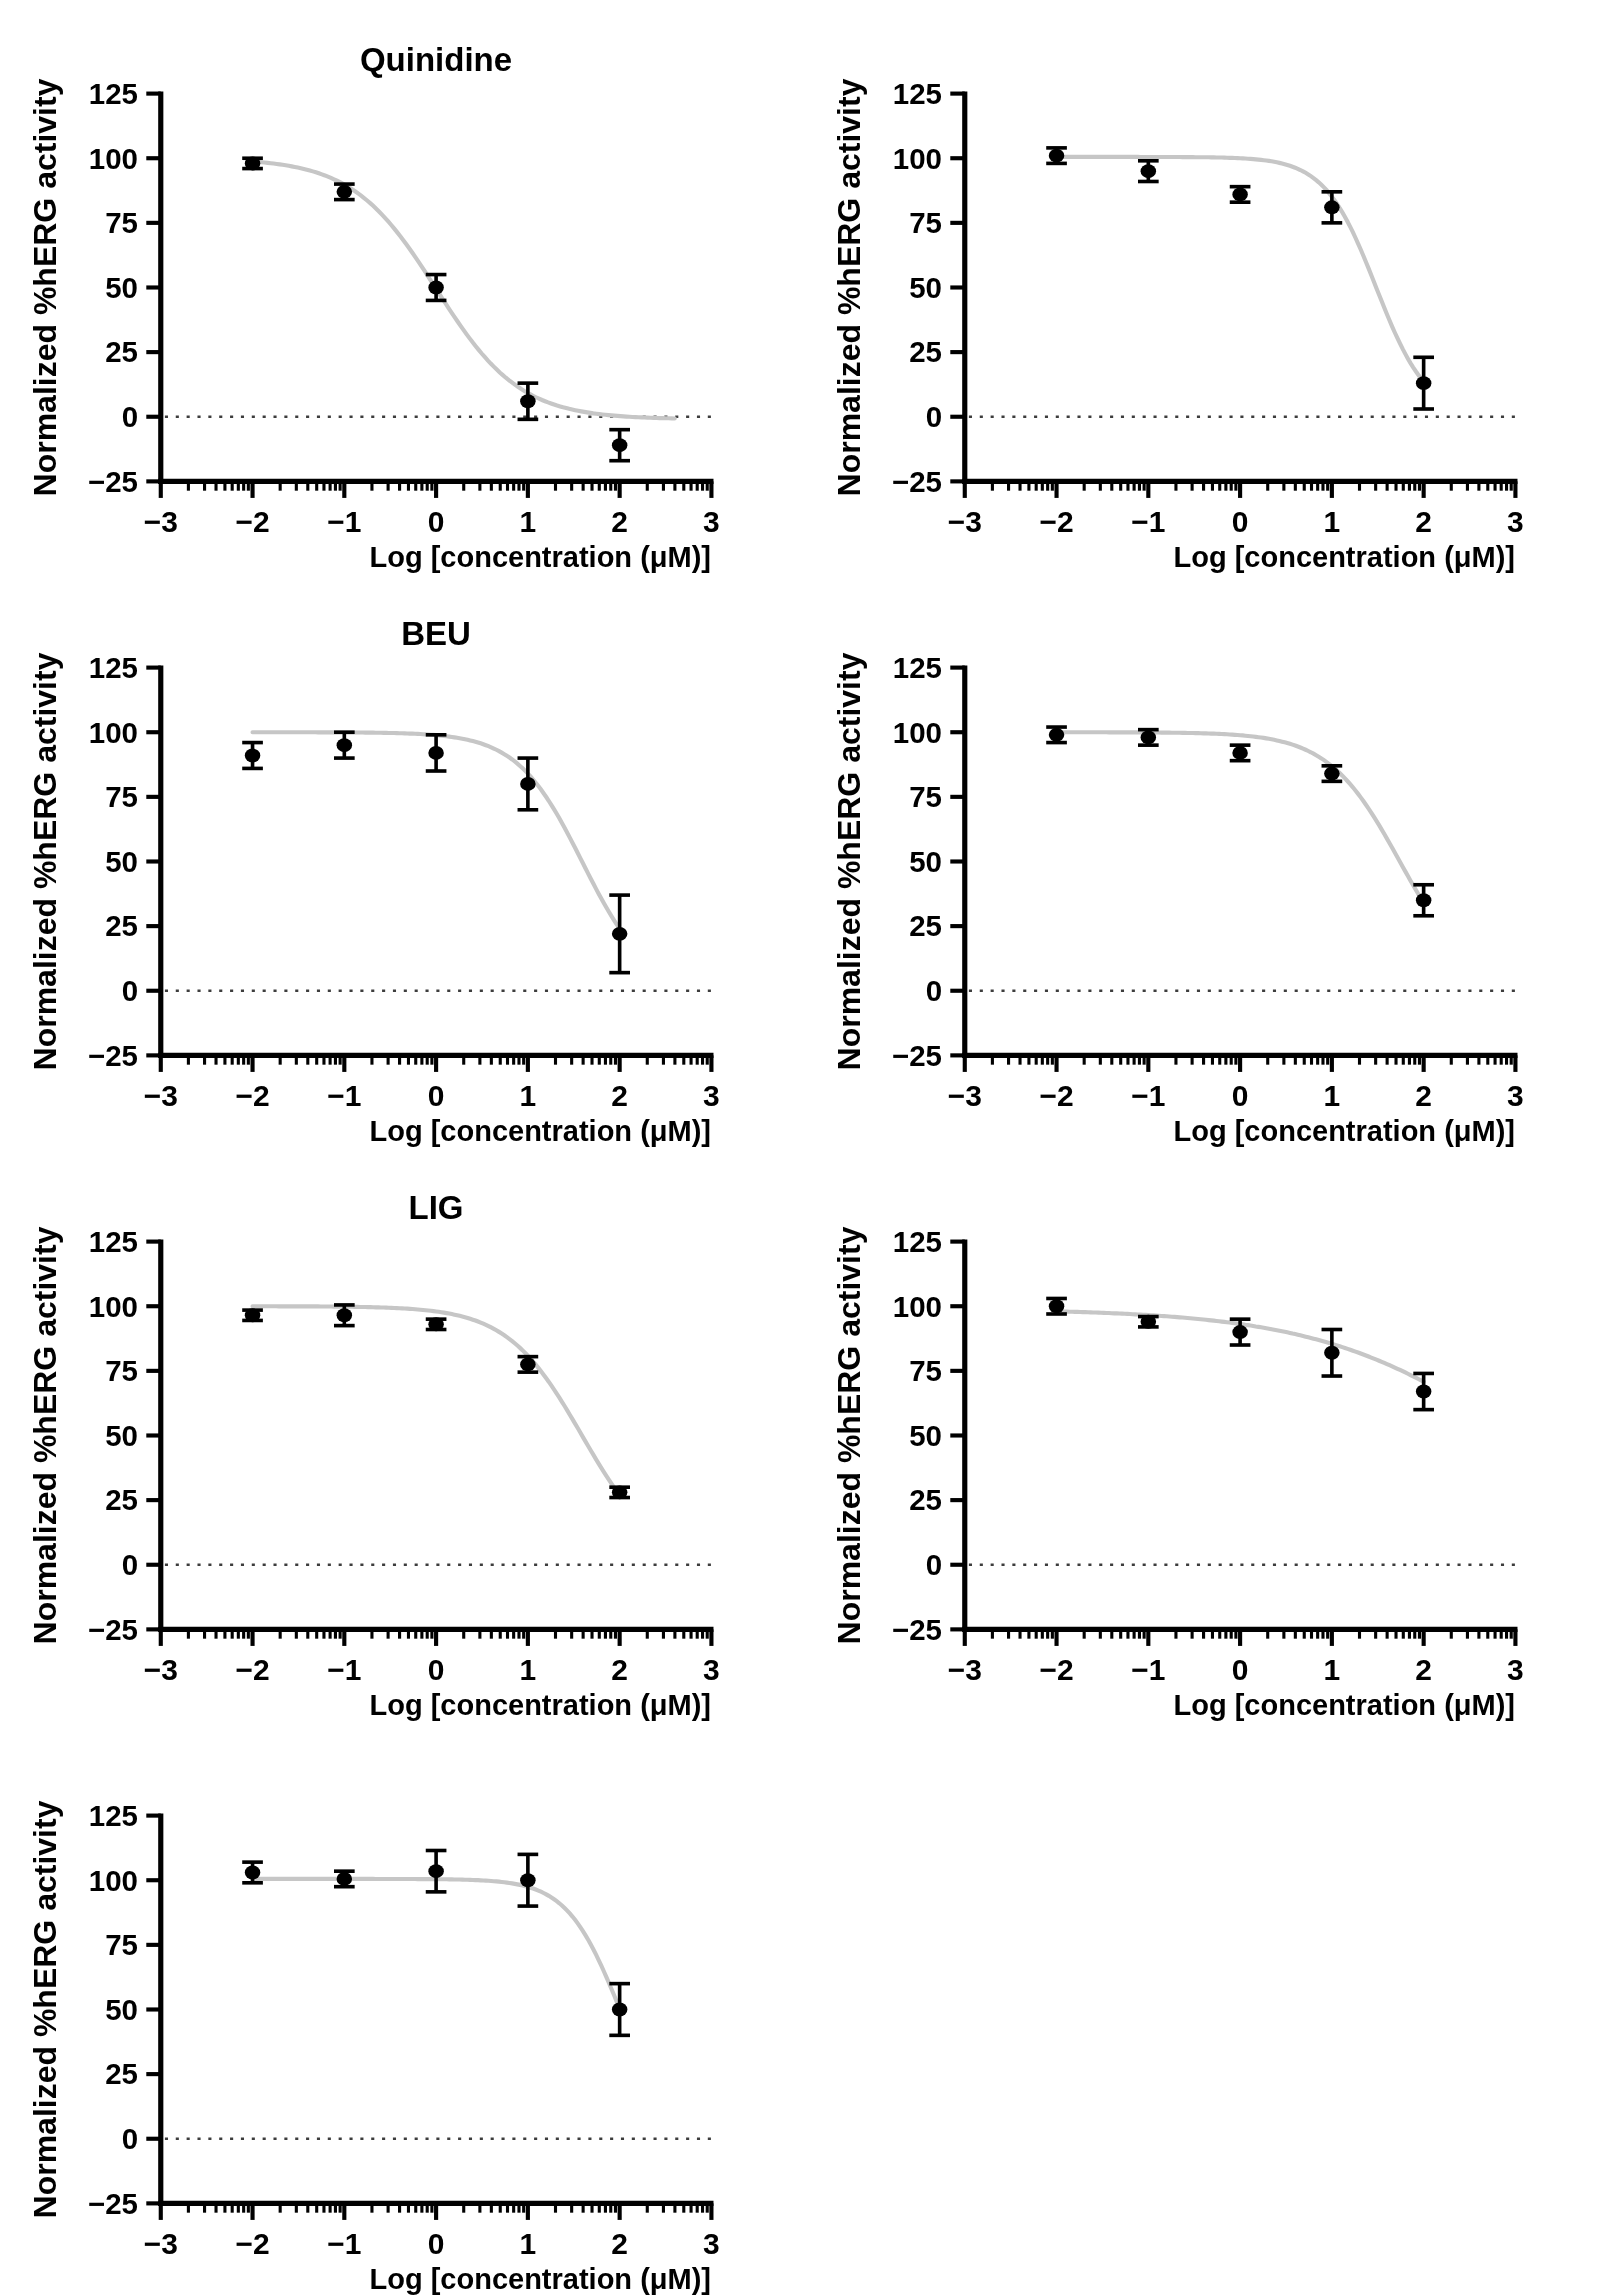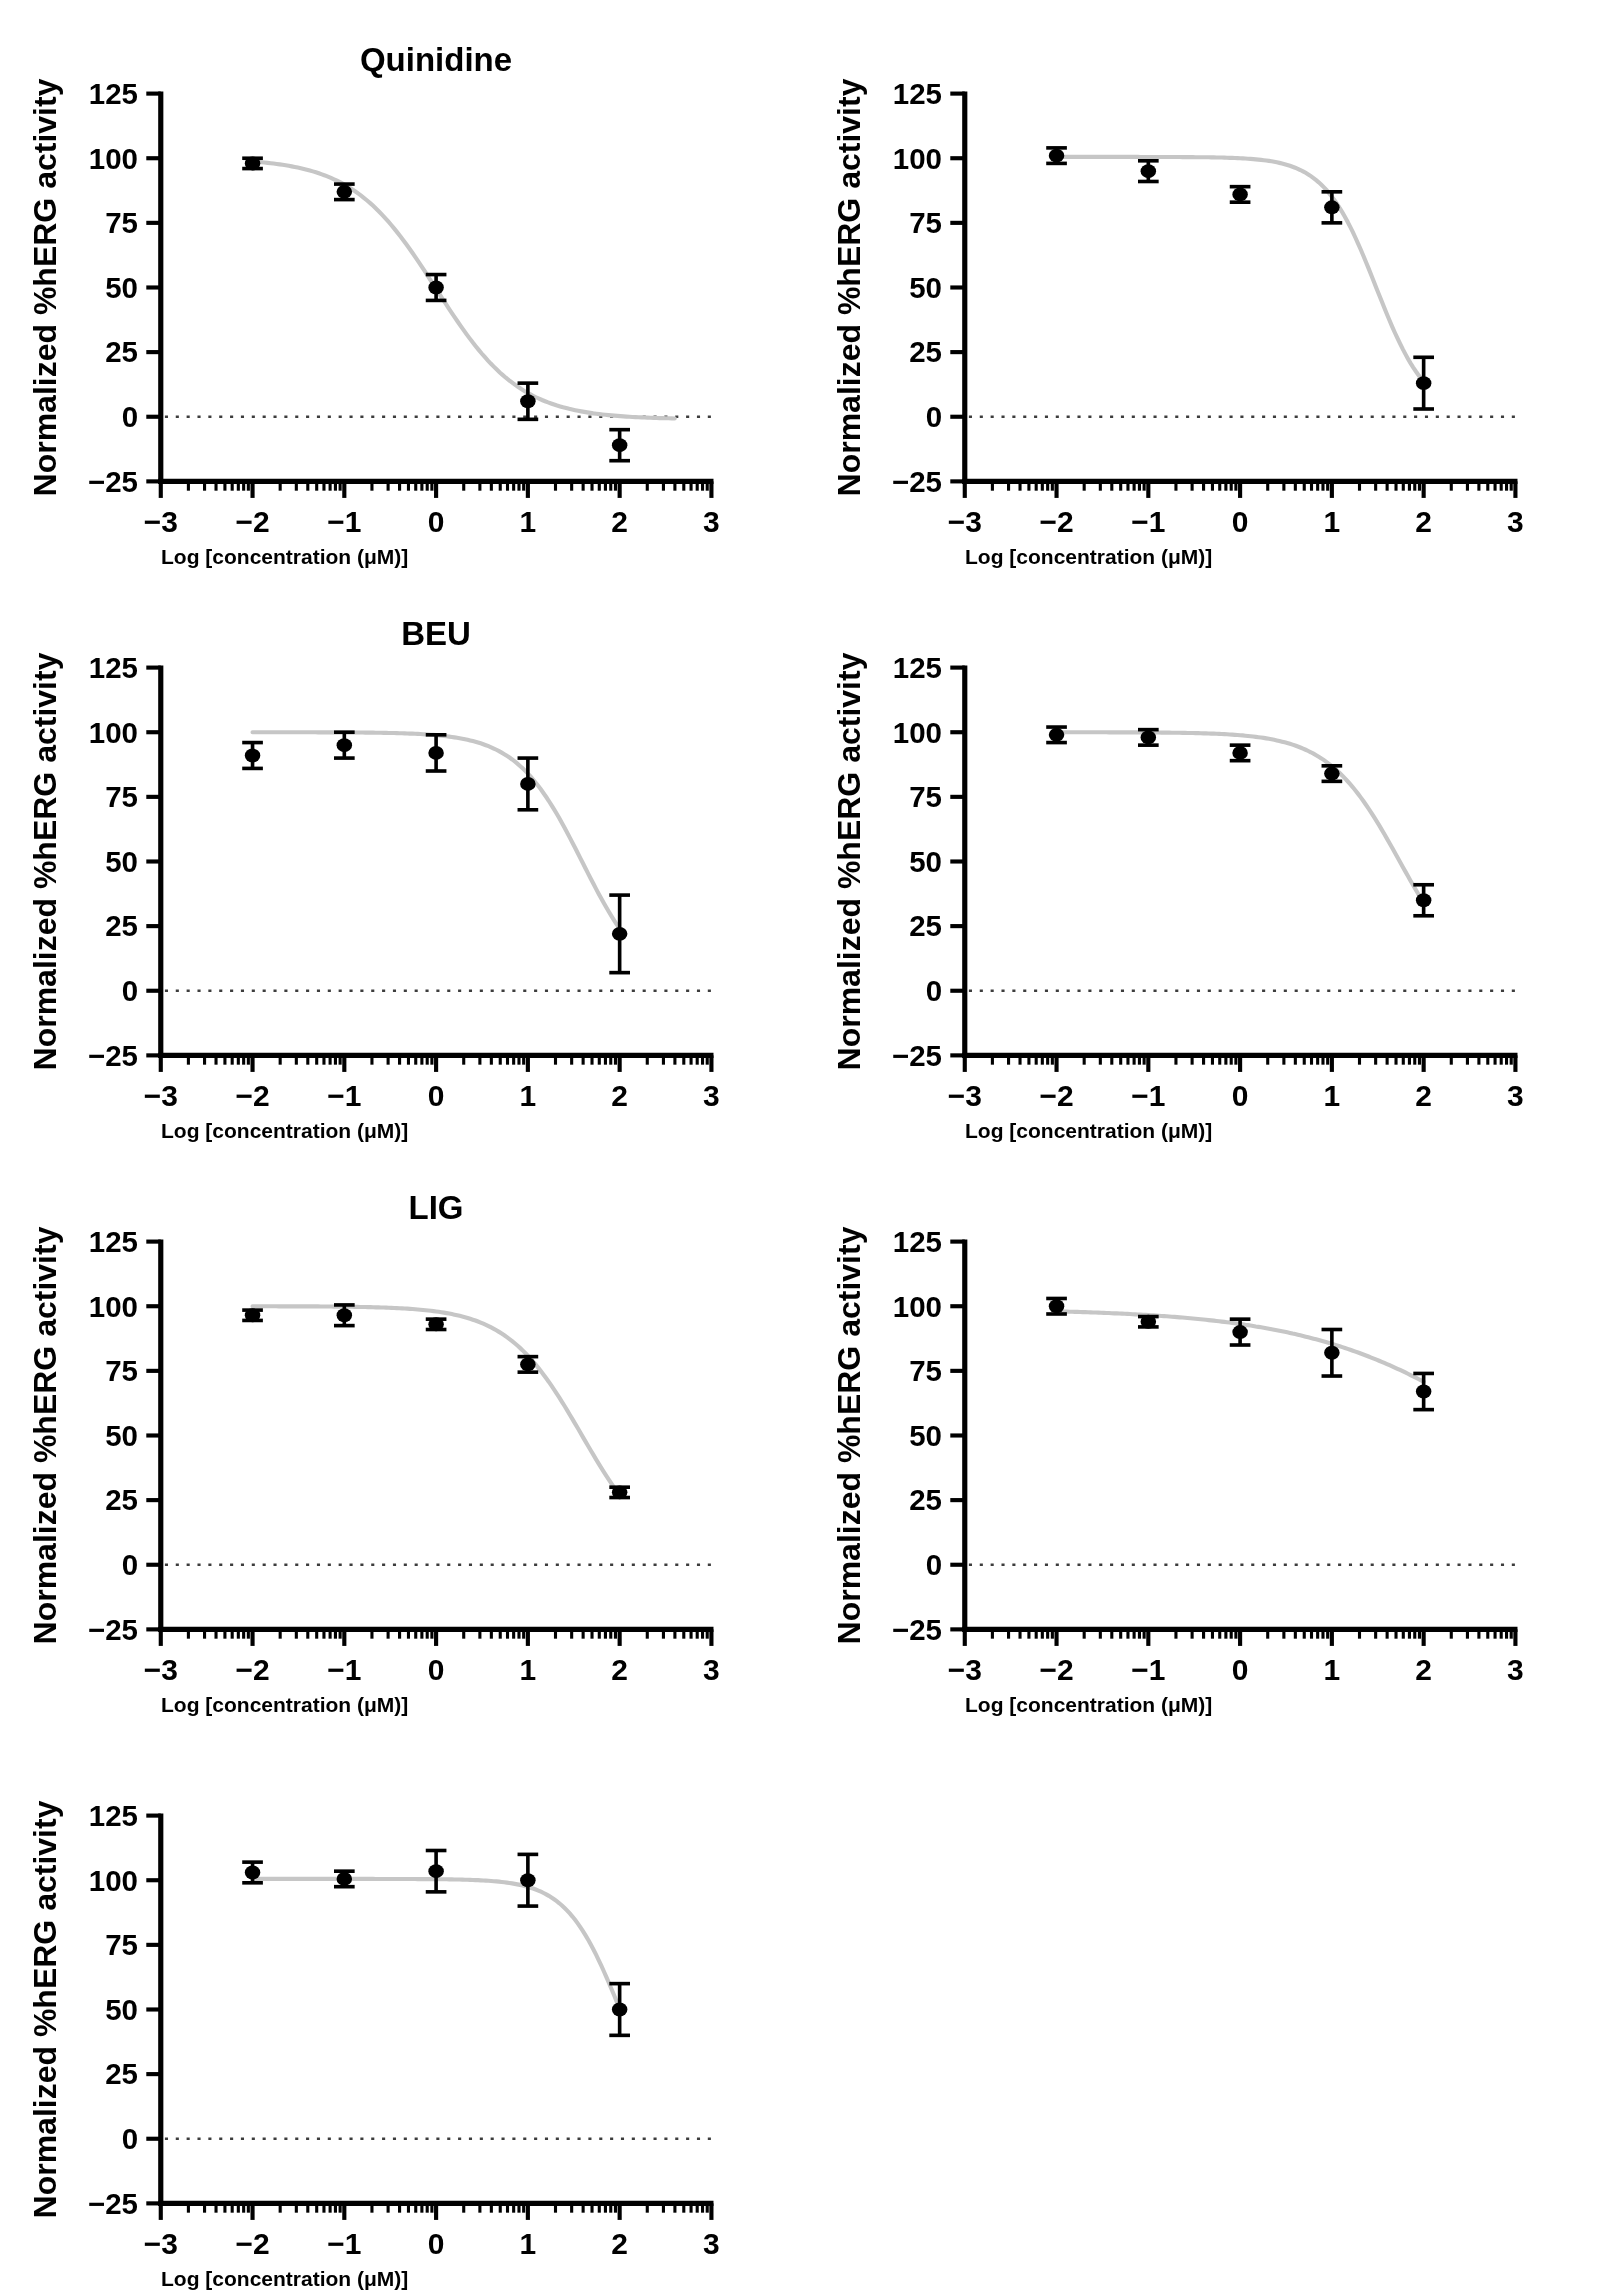--- a/index.html
+++ b/index.html
@@ -9,21 +9,21 @@
     grid-template-rows:574px 574px 574px 574px;
     font-family:"Liberation Sans",sans-serif;
   }
   .panel{position:relative;margin:16px;padding:16px;}
   .panel-title{
     position:absolute;left:145px;width:550px;top:25px;height:38px;
     text-align:center;font-size:33px;font-weight:bold;color:#000;line-height:38px;
   }
   .xlabel{
     position:absolute;left:145px;width:550px;top:524px;height:34px;
-    text-align:left;font-size:21px;font-weight:bold;color:#000;line-height:34px;
+    text-align:right;font-size:29px;font-weight:bold;color:#000;line-height:34px;
   }
   .ylabel{
     position:absolute;left:-203px;top:252px;width:465px;height:39px;
     text-align:center;font-size:32px;font-weight:bold;color:#000;line-height:39px;
     transform:rotate(-90deg);
   }
   svg.chart{position:absolute;left:0;top:0;}
   svg.chart text{font-family:"Liberation Sans",sans-serif;}
 </style>
 </head>

